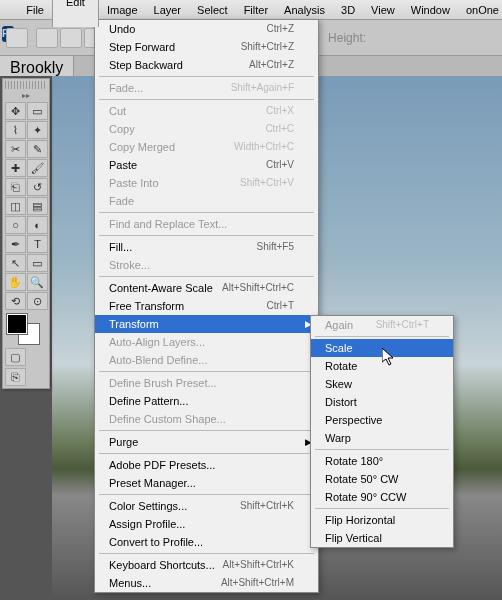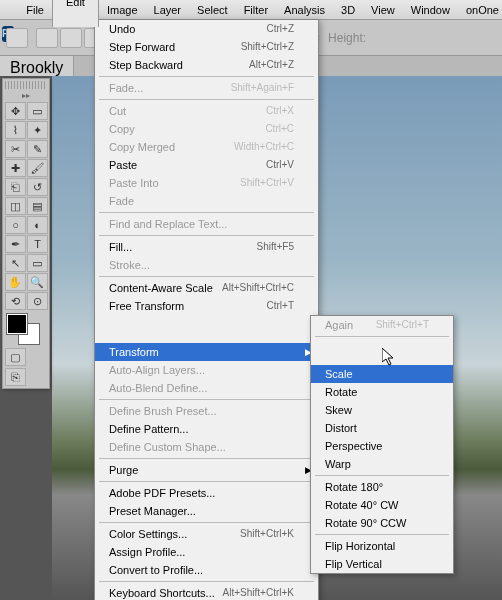--- a/index.html
+++ b/index.html
@@ -23,21 +23,21 @@
 .tools-arrow { text-align: center; color: #666; font-size: 8px; margin-bottom: 2px; }
 .tools-grid { display: grid; grid-template-columns: 1fr 1fr; gap: 1px; }
 .tool-btn { width: 21px; height: 18px; background: #d0d0d0; border: 1px solid #aaa; display: flex; align-items: center; justify-content: center; font-size: 11px; color: #333; }
 .swatches { margin-top: 4px; position: relative; height: 32px; }
 .swatch-fg { position: absolute; top: 0; left: 2px; width: 20px; height: 20px; background: #000; border: 1px solid #fff; box-shadow: 0 0 0 1px #666; }
 .swatch-bg { position: absolute; top: 10px; left: 14px; width: 20px; height: 20px; background: #fff; border: 1px solid #fff; box-shadow: 0 0 0 1px #666; }
 .mode-row { display: flex; gap: 1px; margin-top: 2px; }
 .dropdown { position: absolute; top: 19px; left: 94px; width: 225px; background: #f0f0f0; border: 1px solid #888; box-shadow: 2px 2px 6px rgba(0,0,0,.3); z-index: 15; }
 .dd-item { display: flex; justify-content: space-between; padding: 3px 24px 3px 14px; cursor: default; position: relative; }
 .dd-item.disabled { color: #999; }
-.dd-item.hl { background: #2f6fd0; color: #fff; margin-top: 28px; }
+.dd-item.hl { background: #2f6fd0; color: #fff; }
 .dd-item .sc { color: #666; font-size: 10px; }
 .dd-item.disabled .sc { color: #bbb; }
 .dd-sep { height: 1px; background: #bbb; margin: 2px 4px; }
 .dd-arrow { position: absolute; right: 6px; top: 4px; font-size: 9px; }
 .submenu { position: absolute; top: 315px; left: 310px; width: 144px; background: #f0f0f0; border: 1px solid #888; box-shadow: 2px 2px 6px rgba(0,0,0,.3); z-index: 16; }
 .cursor { position: absolute; top: 348px; left: 382px; z-index: 30; pointer-events: none; }
 </style>
 </head>
 <body>
 
@@ -260,21 +260,21 @@
       <span>Perspective</span>
     </div>
     <div class="dd-item">
       <span>Warp</span>
     </div>
     <div class="dd-sep"></div>
     <div class="dd-item">
       <span>Rotate 180°</span>
     </div>
     <div class="dd-item">
-      <span>Rotate 40° CW</span>
+      <span>Rotate 50° CW</span>
     </div>
     <div class="dd-item">
       <span>Rotate 90° CCW</span>
     </div>
     <div class="dd-sep"></div>
     <div class="dd-item">
       <span>Flip Horizontal</span>
     </div>
     <div class="dd-item">
       <span>Flip Vertical</span>

